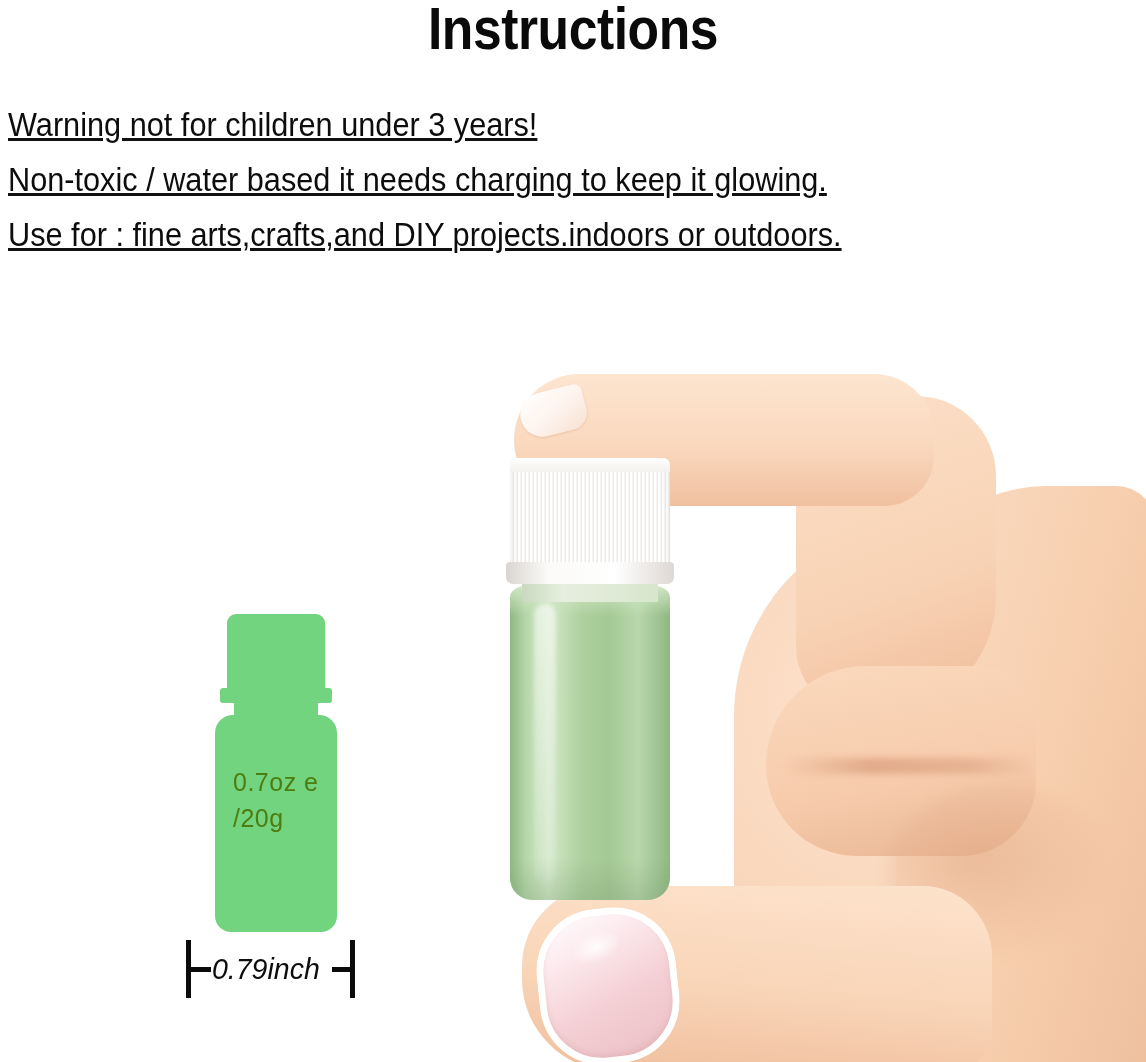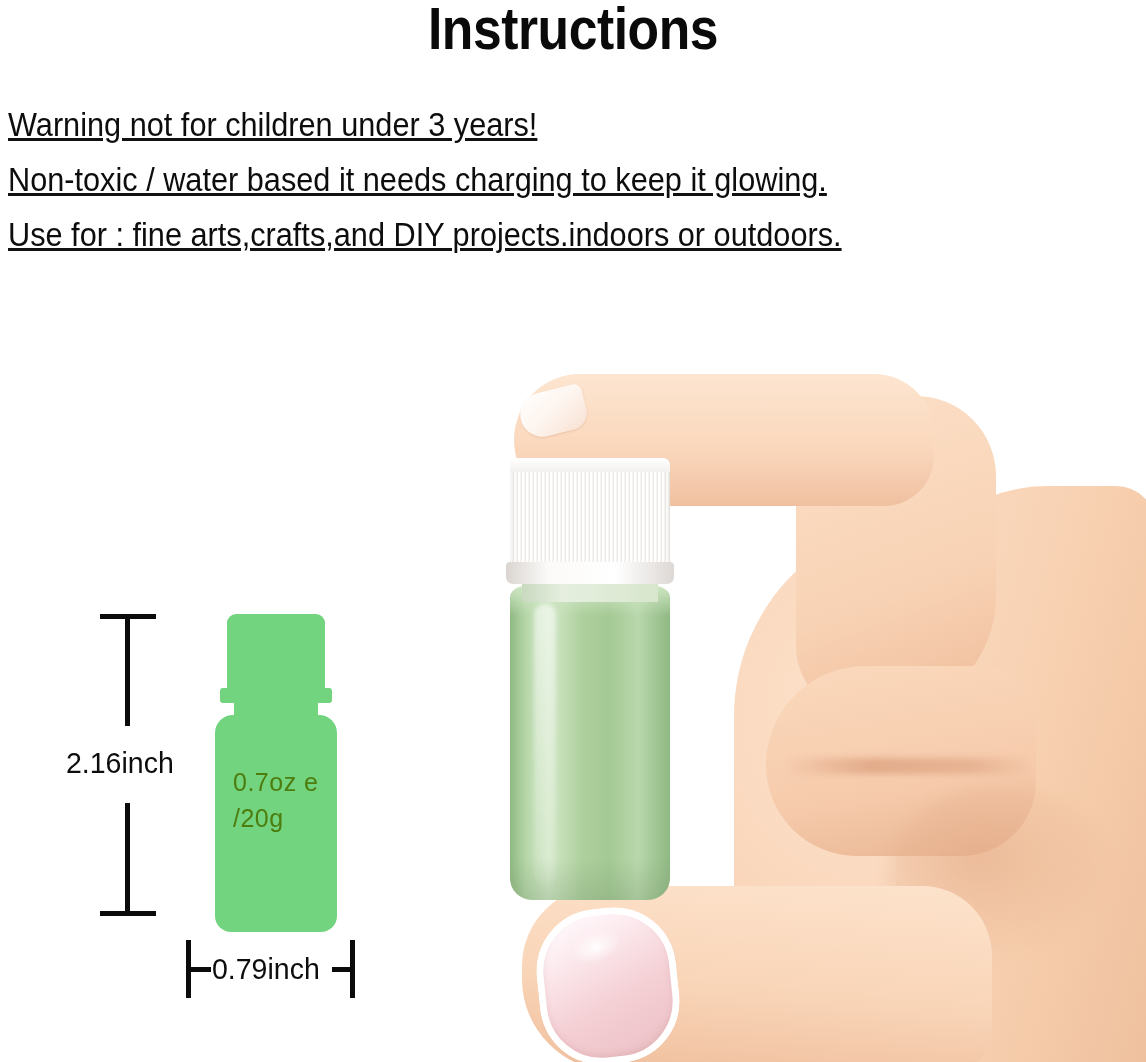--- a/index.html
+++ b/index.html
@@ -86,21 +86,21 @@
     top: 146px;
     font-size: 30px;
     font-weight: 400;
     color: #0d0d0d;
     white-space: nowrap;
     transform: scaleX(0.95);
     transform-origin: left center;
   }
 
   
-  .hdim { position: absolute; left: 122px; top: 340px; width: 230px; height: 70px; }
+  .hdim { position: absolute; left: 122px; top: 340px; width: 230px; height: 70px; font-style: italic; }
   .hdim-cap {
     position: absolute;
     top: 0px;
     width: 5px;
     height: 58px;
     background: #0b0b0b;
   }
   .hdim-cap.left { left: 4px; }
   .hdim-cap.right { left: 168px; }
   .hdim-stub {
@@ -400,27 +400,20 @@
 <div class="page-title">Instructions</div>
 
 <div class="instruction-list">
   <div class="instruction-line">Warning not for children under 3 years!</div>
   <div class="instruction-line">Non-toxic / water based it needs charging to keep it glowing.</div>
   <div class="instruction-line">Use for : fine arts,crafts,and DIY projects.indoors or outdoors.</div>
 </div>
 
 <div class="diagram">
 
-  <div class="vdim">
-    <div class="vdim-cap top"></div>
-    <div class="vdim-seg upper"></div>
-    <div class="vdim-label">2.16inch</div>
-    <div class="vdim-seg lower"></div>
-    <div class="vdim-cap bottom"></div>
-  </div>
 
   <div class="silhouette">
     <div class="sil-cap"></div>
     <div class="sil-cap-lip"></div>
     <div class="sil-neck"></div>
     <div class="sil-body"></div>
     <div class="sil-label">0.7oz e
 /20g</div>
   </div>
 

